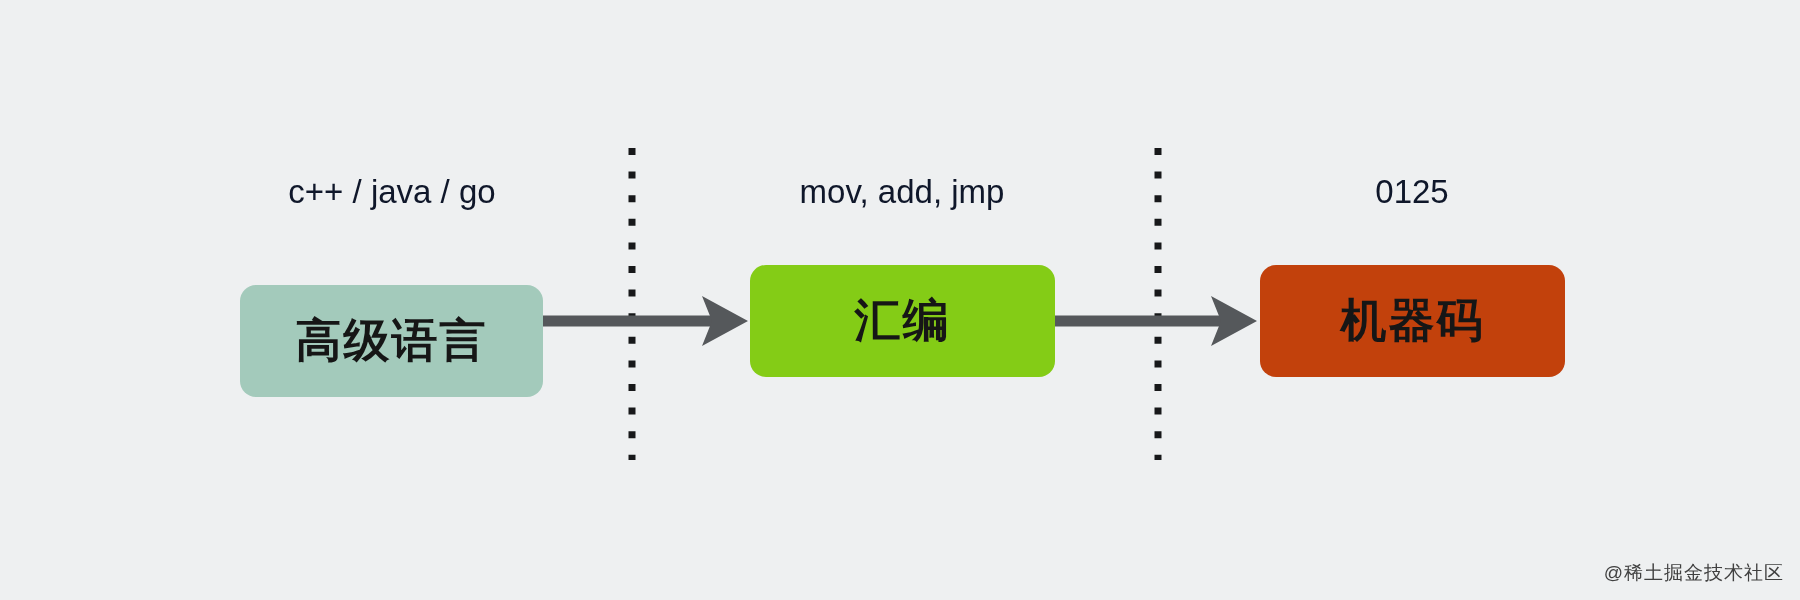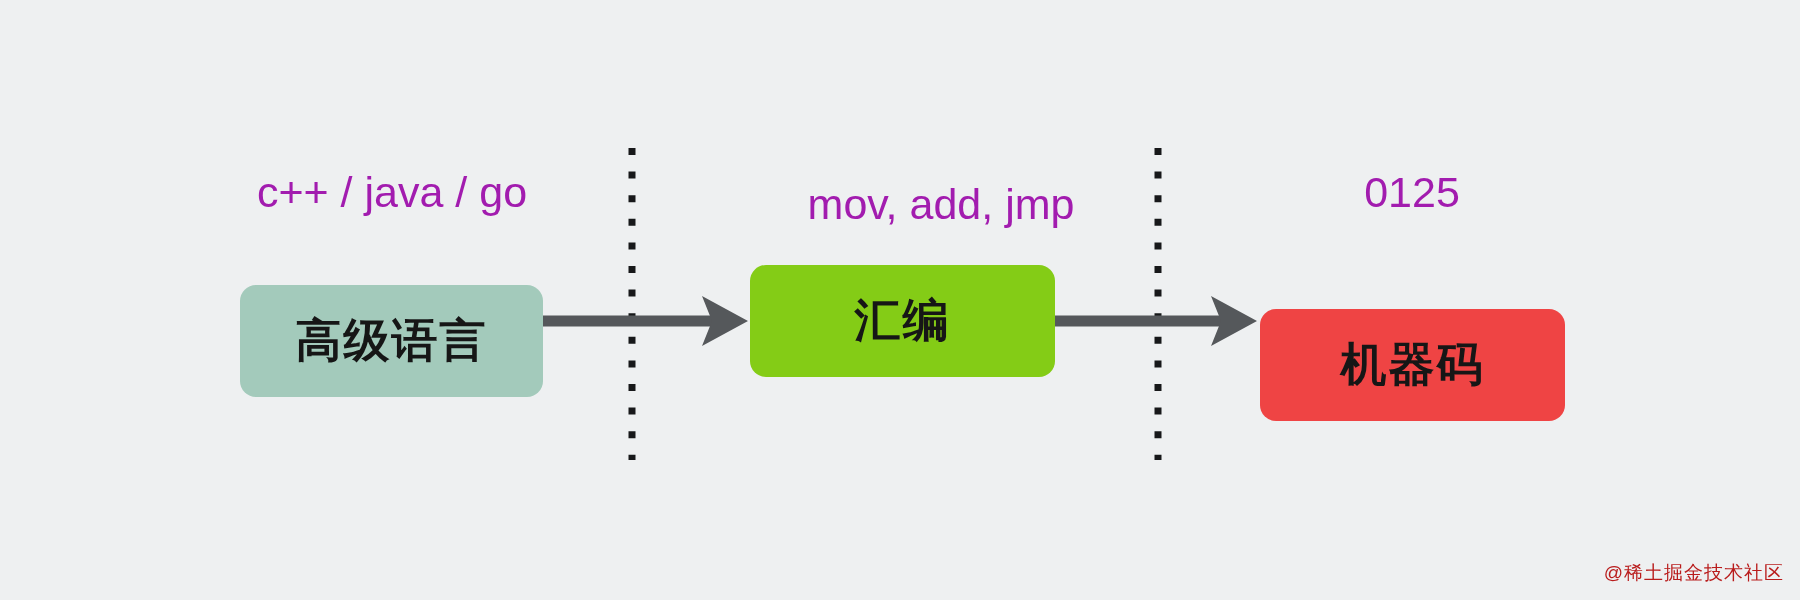--- a/index.html
+++ b/index.html
@@ -7,25 +7,25 @@
     width: 1800px; height: 600px;
     position: relative; overflow: hidden;
     font-family: "Liberation Sans", sans-serif;
   }
   .canvas { position: absolute; inset: 0; }
 
   .stage-label {
     position: absolute;
     top: 166px; height: 52px; line-height: 52px;
     width: 500px; text-align: center;
-    font-size: 43px; color: #a21caf;
+    font-size: 33px; color: #0f172a;
     white-space: nowrap;
   }
   .stage-label.s0 { left: 142px; }
-  .stage-label.s1 { left: 691px; margin-top: 12px; }
+  .stage-label.s1 { left: 652px; }
   .stage-label.s2 { left: 1162px; }
 
   .stage-box {
     position: absolute; top: 265px; height: 112px;
     border-radius: 16px;
     display: flex; align-items: center; justify-content: center;
     font-size: 46px; font-weight: 600; color: #161616;
     letter-spacing: 2px; white-space: nowrap;
   }
   .stage-box.b0 { left: 240px;  width: 303px; }
@@ -52,31 +52,31 @@
   <div class="stage-label s0">c++ / java / go</div>
   <div class="stage-label s1">mov, add, jmp</div>
   <div class="stage-label s2">0125</div>
 
   <div class="stage-box b0" style="background-color: rgb(163, 202, 187); margin-top: 20px;">
     <span>高级语言</span>
   </div>
   <div class="stage-box b1" style="background-color: #84cc16;">
     <span>汇编</span>
   </div>
-  <div class="stage-box b2" style="background-color: #ef4444; margin-top: 44px;">
+  <div class="stage-box b2" style="background-color: #c2410c;">
     <span>机器码</span>
   </div>
 
   <svg class="overlay" viewBox="0 0 1800 600" xmlns="http://www.w3.org/2000/svg">
 
     <line x1="632" y1="148" x2="632" y2="460" stroke-width="7" stroke-dasharray="7 16.6" stroke="#17181a"></line>
 
     <line x1="1158" y1="148" x2="1158" y2="460" stroke-width="7" stroke-dasharray="7 16.6" stroke="#17181a"></line>
 
     <line x1="543" y1="321" x2="712" y2="321" stroke-width="11" stroke="#55585b"></line>
     <polygon points="702,296 748,321 702,346 712,321" fill="#55585b"></polygon>
 
     <line x1="1055" y1="321" x2="1221" y2="321" stroke-width="11" stroke="#55585b"></line>
     <polygon points="1211,296 1257,321 1211,346 1221,321" fill="#55585b"></polygon>
   </svg>
 
-  <div class="watermark" style="color: #b91c1c;">@稀土掘金技术社区</div>
+  <div class="watermark" style="color: #404040;">@稀土掘金技术社区</div>
 </div>
 
 </body></html>

